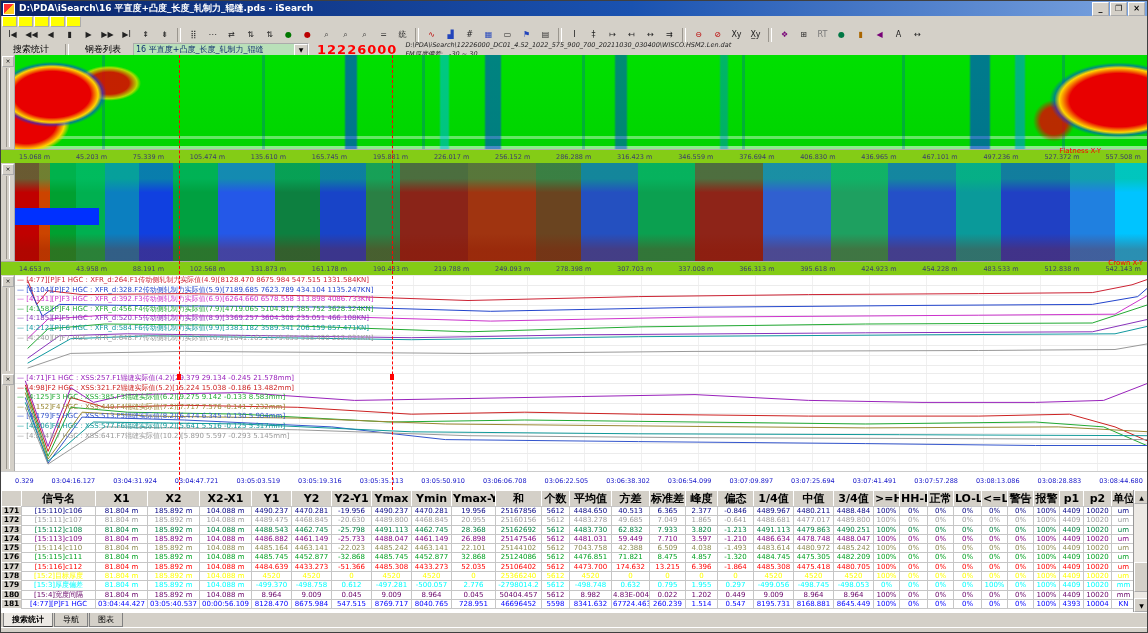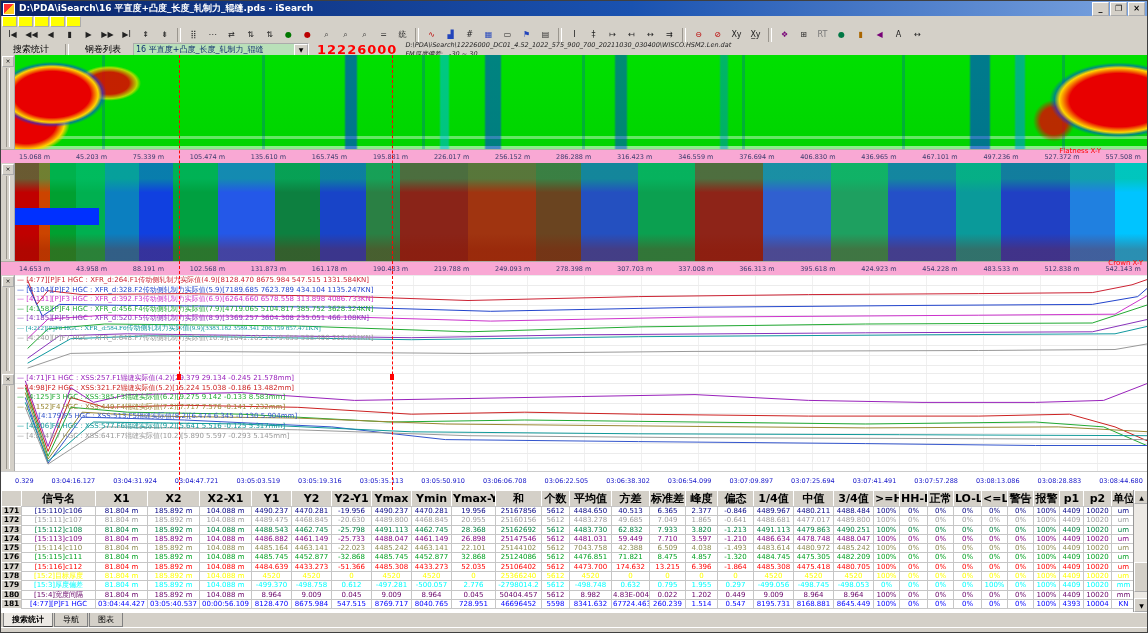--- a/index.html
+++ b/index.html
@@ -67,21 +67,21 @@
       linear-gradient(180deg, rgba(0,200,110,.45) 0 16%, rgba(0,0,0,0) 30% 72%, rgba(140,20,0,.30) 88% 100%),
       linear-gradient(90deg,
         #c00000 0 2.2%, #cc4400 2.2% 3.2%, #00a030 3.2% 5.5%, #00b050 5.5% 8%,
         #0b7fc0 8% 11%, #1040e0 11% 14%, #00a040 14% 18%, #2458e8 18% 23%,
         #0d8040 23% 27%, #1844c8 27% 31%, #2a8044 31% 34%, #8a2418 34% 40%,
         #a03410 40% 46%, #6a4420 46% 50%, #2450c0 50% 55%, #0ba050 55% 60%,
         #8e2418 60% 66%, #3060d0 66% 72%, #1ea060 72% 77%, #2450c8 77% 83%,
         #0a9a9a 83% 87%, #2040c4 87% 93%, #2080e0 93% 97%, #00c4ff 97% 100%);
   }
   .blueband{position:absolute;left:0;top:46%;width:7.5%;height:17%;background:#0030ff;}
-  .axisstrip{position:absolute;left:0;width:1148px;height:14px;background:#f9a8d4;border-top:1px solid #b0aca4;
+  .axisstrip{position:absolute;left:0;width:1148px;height:14px;background:#84cc16;border-top:1px solid #b0aca4;
     display:flex;align-items:center;justify-content:space-between;padding:0 8px 0 18px;box-sizing:border-box;}
   .axisstrip span{font-size:6.5px;color:#3c3c6e;white-space:nowrap;}
   .paneltag{position:absolute;font-size:7px;color:#ff0000;z-index:6;}
   
   .linepanel .plotarea{
     background-image:
       repeating-linear-gradient(180deg, #ececec 0 1px, rgba(0,0,0,0) 1px 10px),
       repeating-linear-gradient(90deg, #f0f0f0 0 1px, rgba(0,0,0,0) 1px 57px);
     background-color:#fff;}
   .legendbox{position:absolute;left:16px;top:1px;z-index:5;}
@@ -278,21 +278,21 @@
           <polyline points="13.6,88.2 56.8,63.7 136.2,60.8 397.3,64.7 624.3,61.7 908.0,59.8 1101.0,58.8 1135.0,51.0" fill="none" stroke="#11999f" stroke-width="1"></polyline>
           <polyline points="13.6,93.1 56.8,78.4 170.3,76.4 454.0,78.4 681.0,76.4 964.8,75.5 1101.0,74.5 1135.0,68.6" fill="none" stroke="#999999" stroke-width="1"></polyline>
         </svg>
     </div>
     <div class="legendbox" id="legend1">
         <div class="legend-line" style="color: rgb(204, 34, 51);"><span>— </span><span>[4:77][P]F1 HGC : XFR_d:264.F1传动侧轧制力实际值(4.9)[8128.470 8675.984 547.515 1331.584KN]</span></div>
         <div class="legend-line" style="color: rgb(34, 68, 204);"><span>— </span><span>[4:104][P]F2 HGC : XFR_d:328.F2传动侧轧制力实际值(5.9)[7189.685 7623.789 434.104 1135.247KN]</span></div>
         <div class="legend-line" style="color: rgb(204, 51, 204);"><span>— </span><span>[4:131][P]F3 HGC : XFR_d:392.F3传动侧轧制力实际值(6.9)[6264.660 6578.558 313.898 4086.733KN]</span></div>
         <div class="legend-line" style="color: rgb(34, 170, 51);"><span>— </span><span>[4:158][P]F4 HGC : XFR_d:456.F4传动侧轧制力实际值(7.9)[4719.065 5104.817 385.752 3628.324KN]</span></div>
         <div class="legend-line" style="color: rgb(136, 51, 187);"><span>— </span><span>[4:185][P]F5 HGC : XFR_d:520.F5传动侧轧制力实际值(8.9)[3369.257 3604.308 235.051 466.108KN]</span></div>
-        <div class="legend-line" style="color: rgb(17, 153, 159); font-family: Liberation Serif, serif;"><span>— </span><span>[4:212][P]F6 HGC : XFR_d:584.F6传动侧轧制力实际值(9.9)[3383.182 3589.341 206.159 857.471KN]</span></div>
+        <div class="legend-line" style="color: rgb(17, 153, 159);"><span>— </span><span>[4:212][P]F6 HGC : XFR_d:584.F6传动侧轧制力实际值(9.9)[3383.182 3589.341 206.159 857.471KN]</span></div>
         <div class="legend-line" style="color: rgb(153, 153, 153);"><span>— </span><span>[4:240][P]F7 HGC : XFR_d:648.F7传动侧轧制力实际值(10.9)[1641.165 2179.655 538.490 212.031KN]</span></div>
       </div>
     <div class="pctrl">
       <div class="pclose">×</div>
       <div class="pgroove"></div>
     </div>
   </div>
 
   <div class="panel linepanel" id="lp2" style="top:372px;height:98px;">
     <div class="plotarea">
@@ -304,21 +304,21 @@
           <polyline points="11.3,24.5 34.0,90.2 68.1,44.1 170.3,47.0 317.8,53.9 431.3,66.6 624.3,68.6 851.3,70.6 1021.5,72.5 1135.0,72.5" fill="none" stroke="#3355cc" stroke-width="1"></polyline>
           <polyline points="11.3,29.4 34.0,88.2 79.5,49.0 227.0,51.0 397.3,58.8 624.3,60.8 885.3,61.7 1135.0,62.7" fill="none" stroke="#119999" stroke-width="1"></polyline>
           <polyline points="11.3,34.3 34.0,91.1 90.8,53.9 283.8,56.8 454.0,62.7 681.0,64.7 964.8,65.7 1135.0,66.6" fill="none" stroke="#999999" stroke-width="1"></polyline>
         </svg>
     </div>
     <div class="legendbox" id="legend2">
         <div class="legend-line" style="color: rgb(153, 34, 187);"><span>— </span><span>[4:71]F1 HGC : XSS:257.F1辊缝实际值(4.2)[29.379 29.134 -0.245 21.578mm]</span></div>
         <div class="legend-line" style="color: rgb(204, 34, 34);"><span>— </span><span>[4:98]F2 HGC : XSS:321.F2辊缝实际值(5.2)[15.224 15.038 -0.186 13.482mm]</span></div>
         <div class="legend-line" style="color: rgb(34, 170, 51);"><span>— </span><span>[4:125]F3 HGC : XSS:385.F3辊缝实际值(6.2)[9.275 9.142 -0.133 8.583mm]</span></div>
         <div class="legend-line" style="color: rgb(153, 136, 51);"><span>— </span><span>[4:152]F4 HGC : XSS:449.F4辊缝实际值(7.2)[7.717 7.576 -0.141 7.232mm]</span></div>
-        <div class="legend-line" style="color: rgb(51, 85, 204); margin-left: 12px;"><span>— </span><span>[4:179]F5 HGC : XSS:513.F5辊缝实际值(8.2)[6.474 6.345 -0.130 5.904mm]</span></div>
+        <div class="legend-line" style="color: rgb(51, 85, 204);"><span>— </span><span>[4:179]F5 HGC : XSS:513.F5辊缝实际值(8.2)[6.474 6.345 -0.130 5.904mm]</span></div>
         <div class="legend-line" style="color: rgb(17, 153, 153);"><span>— </span><span>[4:206]F6 HGC : XSS:577.F6辊缝实际值(9.2)[5.641 5.516 -0.125 5.317mm]</span></div>
         <div class="legend-line" style="color: rgb(153, 153, 153);"><span>— </span><span>[4:234]F7 HGC : XSS:641.F7辊缝实际值(10.2)[5.890 5.597 -0.293 5.145mm]</span></div>
       </div>
     <div class="pctrl">
       <div class="pclose">×</div>
       <div class="pgroove"></div>
     </div>
   </div>
 
   <div class="timeaxis" id="taxis">

